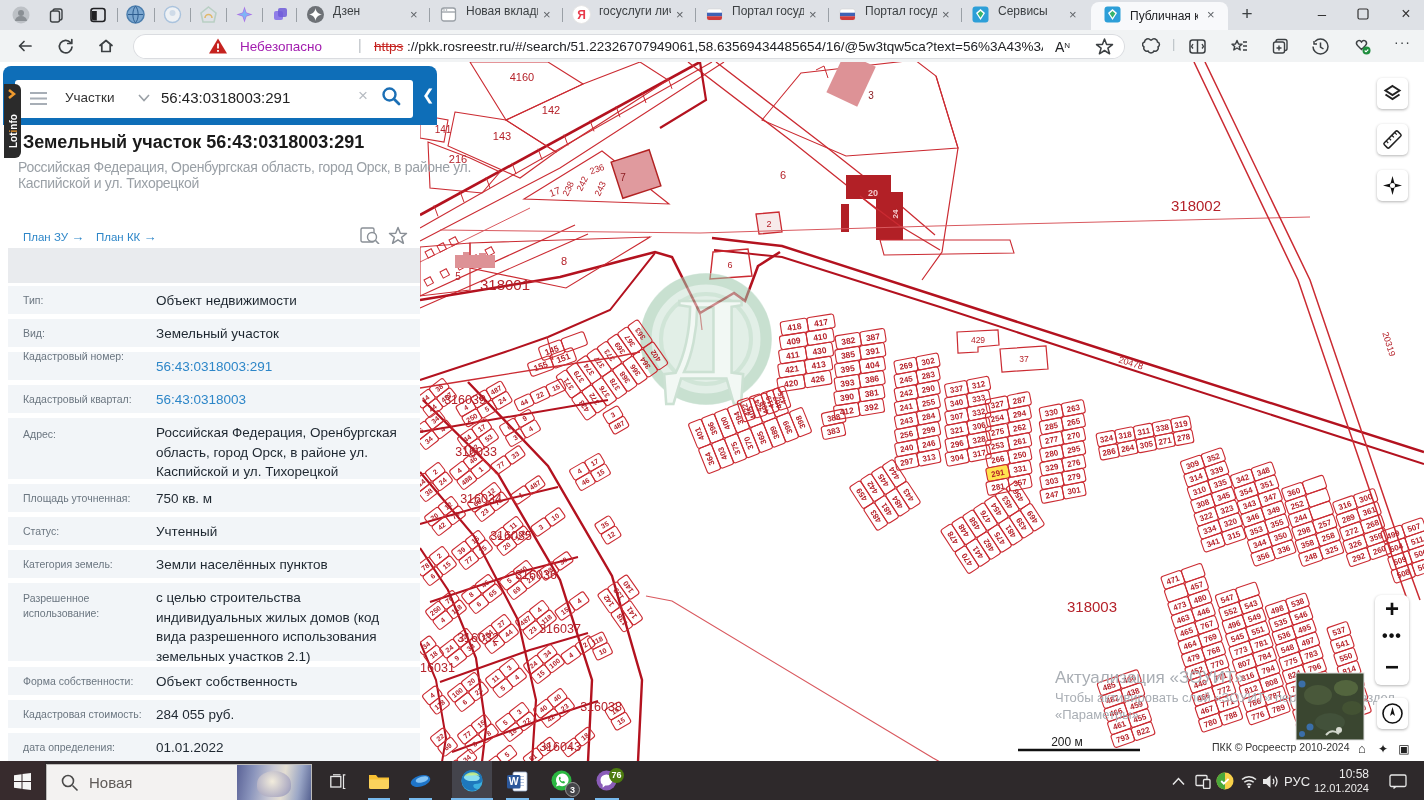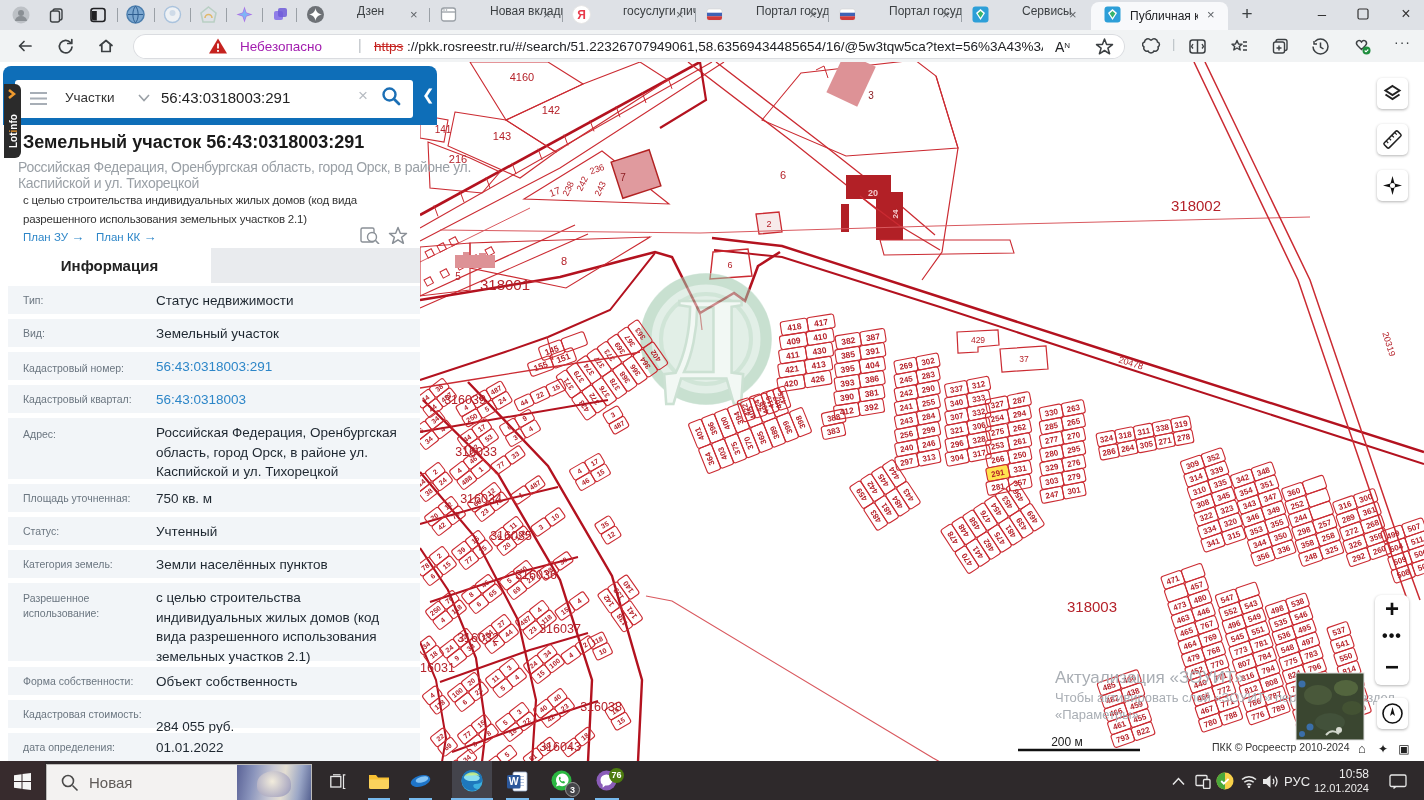--- a/index.html
+++ b/index.html
@@ -3,21 +3,21 @@
 <style>
 * { margin:0; padding:0; box-sizing:border-box; }
 html,body { width:1424px; height:800px; overflow:hidden; font-family:"Liberation Sans", sans-serif; }
 body { position:relative; background:#fff; }
 .abs { position:absolute; white-space:nowrap; }
 
 
 #tabbar { position:absolute; left:0; top:0; width:1424px; height:30px; background:#dee1e6; }
 .tsep { position:absolute; top:8px; width:1px; height:14px; background:#9aa0a6; }
 .tab { position:absolute; top:0; height:30px; font-size:12px; color:#3c4043; }
-.tab .ttl { position:absolute; top:4px; white-space:nowrap; overflow:hidden;margin-left:24px; }
+.tab .ttl { position:absolute; top:4px; white-space:nowrap; overflow:hidden; }
 .tab .tx { position:absolute; top:7px; font-size:13px; color:#5f6368; }
 .activetab { position:absolute; top:2px; height:28px; background:#f8f9fb; border-radius:8px 8px 0 0; }
 .wbtn { position:absolute; top:0; width:14px; height:28px; color:#333; font-size:15px; text-align:center; line-height:28px; }
 
 
 #addrbar { position:absolute; left:0; top:30px; width:1424px; height:32px; background:#f1f3f4; }
 #urlpill { position:absolute; left:133px; top:3.5px; width:992px; height:25px; background:#fff; border-radius:13px; box-shadow:0 0 0 1px #dadce0 inset; }
 
 
 #map { position:absolute; left:0; top:62px; width:1424px; height:699px; background:#fff; overflow:hidden; }
@@ -1390,41 +1390,39 @@
     <div class="abs" style="left:355px;top:20px;font-size:17px;color:#b7bcc2">×</div>
     <svg class="abs" style="left:378px;top:20px" width="20" height="20" viewBox="0 0 20 20">
       <circle cx="8.5" cy="8.5" r="6" fill="none" stroke="#1b6fb5" stroke-width="2.4"></circle>
       <path d="M13,13 L18,18" stroke="#1b6fb5" stroke-width="2.8" stroke-linecap="round"></path>
     </svg>
     <div class="abs" style="left:419px;top:20px;font-size:15px;color:#fff">❮</div>
   </div>
 <div id="panel">
     <div class="abs" style="left:15px;top:7px;font-size:18px;font-weight:bold;color:#1a1a1a">Земельный участок 56:43:0318003:291</div>
     <div class="abs" style="left:10px;top:34px;font-size:14px;letter-spacing:-0.3px;color:#9aa0a6;line-height:16px">Российская Федерация, Оренбургская область, город Орск, в районе ул.<br>Каспийской и ул. Тихорецкой</div>
-    <div class="abs" style="left:15px;top:66px;font-size:11.5px;letter-spacing:-0.2px;color:#333;line-height:19px">с целью строительства индивидуальных жилых домов (код вида<br>разрешенного использования земельных участков 2.1)</div>
     <div class="abs" style="left:15px;top:104px;font-size:11.5px;color:#2d86c8">План ЗУ <span style="font-size:13px">→</span></div>
     <div class="abs" style="left:88px;top:104px;font-size:11.5px;color:#2d86c8">План КК <span style="font-size:13px">→</span></div>
     <svg class="abs" style="left:352px;top:101px" width="20" height="18" viewBox="0 0 20 18">
       <rect x="1" y="2" width="13" height="14" rx="1.5" fill="none" stroke="#8a9097" stroke-width="1.4"></rect>
       <circle cx="12" cy="11" r="4.5" fill="#fff" stroke="#8a9097" stroke-width="1.4"></circle>
       <path d="M15.3,14.3 L19,18" stroke="#8a9097" stroke-width="1.6"></path>
     </svg>
     <svg class="abs" style="left:380px;top:101px" width="20" height="19" viewBox="0 0 20 19">
       <path d="M10,1.5 L12.3,7.2 L18.5,7.5 L13.6,11.3 L15.4,17.3 L10,13.8 L4.6,17.3 L6.4,11.3 L1.5,7.5 L7.7,7.2 Z" fill="none" stroke="#8a9097" stroke-width="1.5" stroke-linejoin="round"></path>
     </svg>
     <div class="abs" style="left:0;top:123px;width:412px;height:35px;background:#e9ebee"></div>
-    <div class="abs" style="left:0;top:123px;width:203px;height:35px;background:#fff;text-align:center;line-height:35px;font-size:15px;font-weight:bold;color:#222">Информация</div>
     <div class="prow" style="top:161px;height:28px"></div>
     <div class="plabel" style="top:168px;line-height:15px">Тип:</div>
-    <div class="pval" style="top:166px;line-height:19.5px">Статус недвижимости</div>
+    <div class="pval" style="top:166px;line-height:19.5px">Объект недвижимости</div>
     <div class="prow" style="top:194px;height:28px"></div>
     <div class="plabel" style="top:201px;line-height:15px">Вид:</div>
     <div class="pval" style="top:199px;line-height:19.5px">Земельный участок</div>
     <div class="prow" style="top:227px;height:28px"></div>
-    <div class="plabel" style="top:236px;line-height:15px">Кадастровый номер:</div>
+    <div class="plabel" style="top:224px;line-height:15px">Кадастровый номер:</div>
     <div class="pvalb" style="top:232px;line-height:19.5px">56:43:0318003:291</div>
     <div class="prow" style="top:260px;height:28px"></div>
     <div class="plabel" style="top:267px;line-height:15px">Кадастровый квартал:</div>
     <div class="pvalb" style="top:265px;line-height:19.5px">56:43:0318003</div>
     <div class="prow" style="top:293px;height:61px"></div>
     <div class="plabel" style="top:302px;line-height:15px">Адрес:</div>
     <div class="pval" style="top:298px;line-height:19.5px">Российская Федерация, Оренбургская<br>область, город Орск, в районе ул.<br>Каспийской и ул. Тихорецкой</div>
     <div class="prow" style="top:359px;height:28px"></div>
     <div class="plabel" style="top:366px;line-height:15px">Площадь уточненная:</div>
     <div class="pval" style="top:364px;line-height:19.5px">750 кв. м</div>
@@ -1435,21 +1433,21 @@
     <div class="plabel" style="top:432px;line-height:15px">Категория земель:</div>
     <div class="pval" style="top:430px;line-height:19.5px">Земли населённых пунктов</div>
     <div class="prow" style="top:458px;height:78px"></div>
     <div class="plabel" style="top:466px;line-height:15px">Разрешенное<br>использование:</div>
     <div class="pval" style="top:463px;line-height:19.5px">с целью строительства<br>индивидуальных жилых домов (код<br>вида разрешенного использования<br>земельных участков 2.1)</div>
     <div class="prow" style="top:542px;height:28px"></div>
     <div class="plabel" style="top:549px;line-height:15px">Форма собственности:</div>
     <div class="pval" style="top:547px;line-height:19.5px">Объект собственность</div>
     <div class="prow" style="top:575px;height:28px"></div>
     <div class="plabel" style="top:582px;line-height:15px">Кадастровая стоимость:</div>
-    <div class="pval" style="top:592px;line-height:19.5px">284 055 руб.</div>
+    <div class="pval" style="top:580px;line-height:19.5px">284 055 руб.</div>
     <div class="prow" style="top:608px;height:28px"></div>
     <div class="plabel" style="top:615px;line-height:15px">дата определения:</div>
     <div class="pval" style="top:613px;line-height:19.5px">01.01.2022</div>
   </div>
 <div id="lotinfo"><svg width="17" height="74" viewBox="0 0 17 74">
       <path d="M5,6 l5,4 l-5,4" fill="none" stroke="#f09a2e" stroke-width="2.5"></path>
       <text x="12.5" y="64" font-size="10" font-weight="bold" fill="#fff" transform="rotate(-90 12.5 64)" font-family="Liberation Sans">Lot<tspan fill="#f09a2e">i</tspan>nfo</text>
     </svg></div>
 <div id="taskbar">
     <div class="abs" style="left:0;top:0;width:45px;height:40px;background:#372b2d"></div>

